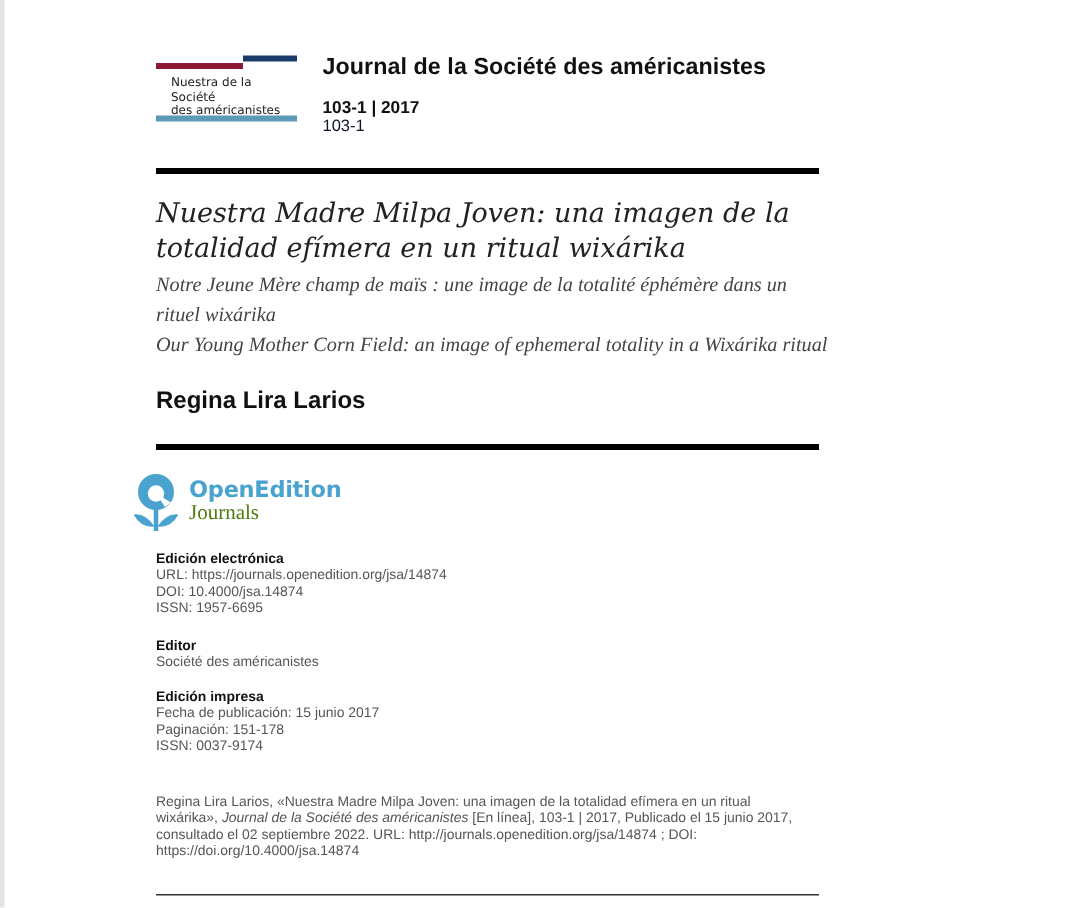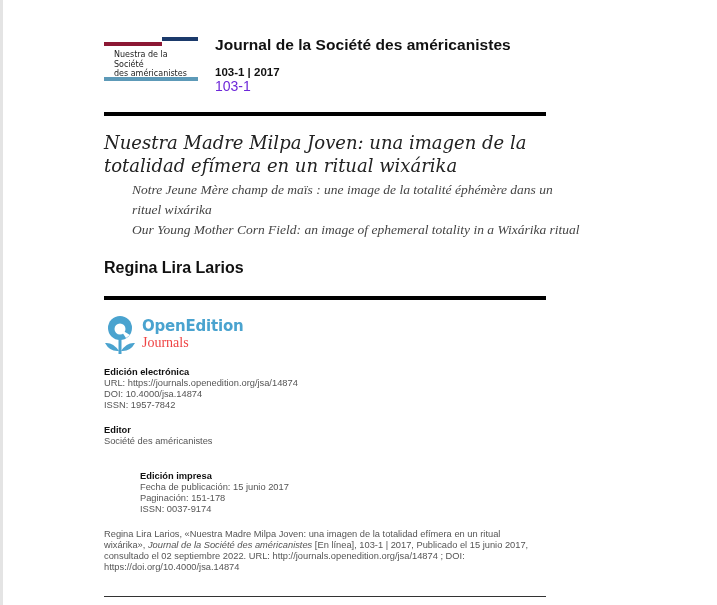--- a/index.html
+++ b/index.html
@@ -28,67 +28,67 @@
       position: absolute; left: 215px; top: 36px;
       font-size: 15.5px; font-weight: bold; color: #111;
       letter-spacing: 0.05px;
     }
     .issue-line1 {
       position: absolute; left: 215px; top: 66px;
       font-size: 11.5px; font-weight: bold; color: #111;
     }
     .issue-line2 {
       position: absolute; left: 215px; top: 78px;
-      font-size: 14px; color: #6d28d9;
+      font-size: 11px; color: #0f172a;
     }
     .rule-thick {
       position: absolute; left: 104px; width: 442px; height: 4px; background: #000;
     }
     .rule-top { top: 112px; }
     .rule-mid { top: 296px; }
     .rule-bottom {
       position: absolute; left: 104px; top: 596px; width: 442px; height: 1px; background: #333;
     }
     .main-title {
       position: absolute; left: 104px; top: 131px; width: 440px;
       font-family: "DejaVu Serif", serif;
       font-size: 18px; line-height: 23px; color: #222; font-style: italic;
     }
     .alt-title {
       position: absolute; left: 104px; width: 450px;
       font-family: "Liberation Serif", serif; font-style: italic;
-      font-size: 13.5px; line-height: 20px; color: #444; margin-left: 28px;
+      font-size: 13.5px; line-height: 20px; color: #444;
     }
     .alt-fr { top: 180px; }
     .alt-en { top: 220px; }
     .author {
       position: absolute; left: 104px; top: 259px;
       font-size: 16px; font-weight: bold; color: #111;
     }
     
-    .oe-logo { position: absolute; left: 104px; top: 315px; width: 150px; height: 40px; text-align: center; }
+    .oe-logo { position: absolute; left: 88px; top: 315px; width: 150px; height: 40px; text-align: center; }
     .oe-logo svg { position: absolute; left: 0; top: 0; }
     .oe-logo .oe-name {
       position: absolute; left: 38px; top: 2px;
       font-family: "DejaVu Sans", sans-serif; font-weight: bold;
       font-size: 15px; color: #4aa3cf; letter-spacing: -0.2px;
     }
     .oe-logo .oe-sub {
       position: absolute; left: 38px; top: 20px;
       font-family: "Liberation Serif", serif;
-      font-size: 14px; color: #ef4444;
+      font-size: 14px; color: #4d7c0f;
     }
     .meta {
       position: absolute; left: 104px; width: 440px;
       font-size: 9.3px; line-height: 11px; color: #555;
     }
     .meta .h { font-weight: bold; color: #111; }
     .meta-ed { top: 367px; }
     .meta-editor { top: 425px; }
-    .meta-print { top: 471px; margin-left: 36px; }
+    .meta-print { top: 459px; }
     .meta-ref { top: 529px; }
     .meta-ref .body-text { color: #555; }
     .meta-ref i { font-style: italic; }
   </style>
 </head>
 <body>
 
 <div class="left-edge"></div>
 
 <div class="jlogo">
@@ -125,21 +125,21 @@
     <path d="M31 28 Q23 27 17 36 Q26 37 31 28 Z" fill="#4aa3cf"></path>
   </svg>
   <div class="oe-name">OpenEdition</div>
   <div class="oe-sub">Journals</div>
 </div>
 
 <div class="meta meta-ed">
   <div class="h">Edición electrónica</div>
   <div>URL: https://journals.openedition.org/jsa/14874</div>
   <div>DOI: 10.4000/jsa.14874</div>
-  <div>ISSN: 1957-7842</div>
+  <div>ISSN: 1957-6695</div>
 </div>
 
 <div class="meta meta-editor">
   <div class="h">Editor</div>
   <div>Société des américanistes</div>
 </div>
 
 <div class="meta meta-print">
   <div class="h">Edición impresa</div>
   <div>Fecha de publicación: 15 junio 2017</div>

